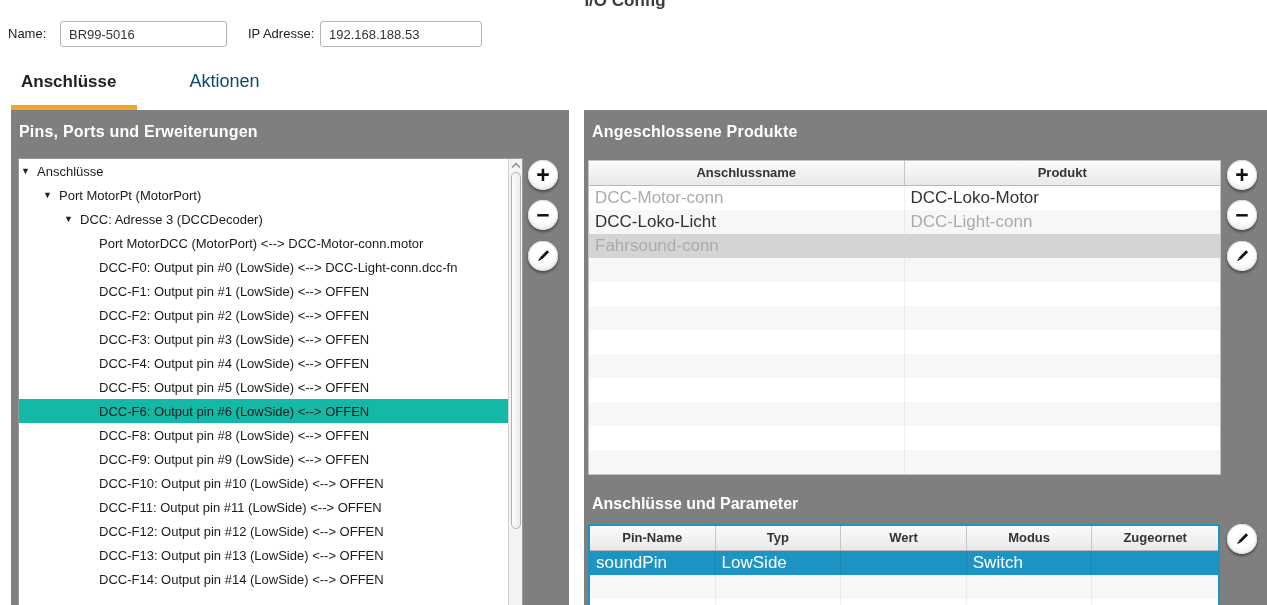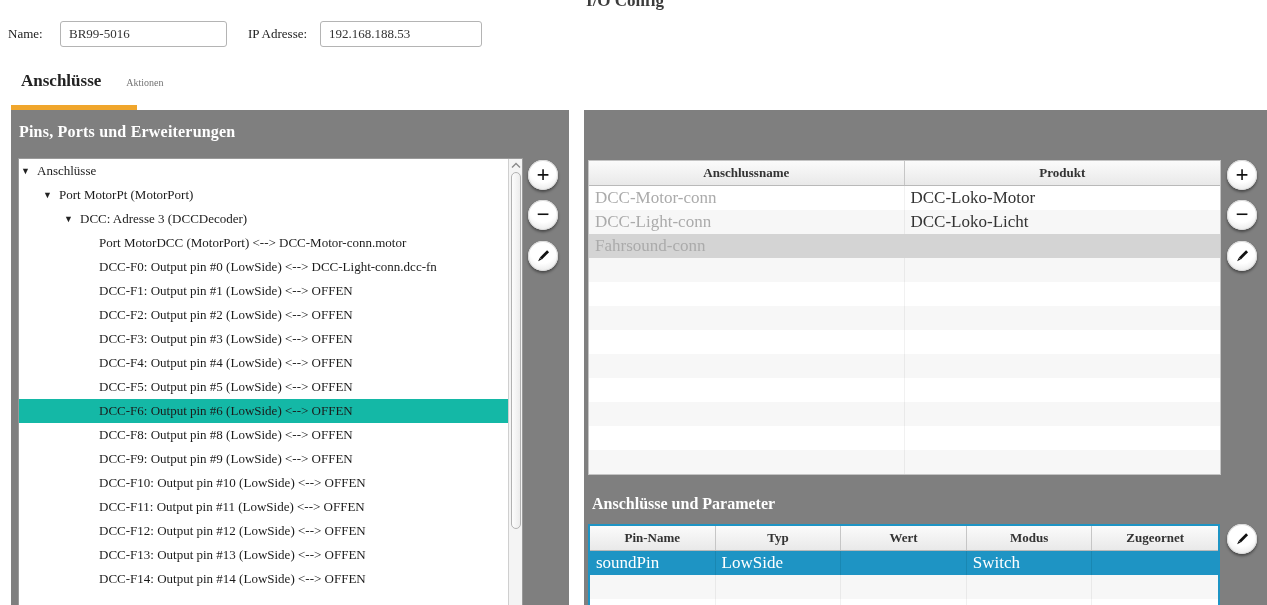--- a/index.html
+++ b/index.html
@@ -1,37 +1,37 @@
 <!DOCTYPE html>
 <html><head>
 <meta charset="utf-8">
 <style>
   * { margin:0; padding:0; box-sizing:border-box; }
   html,body { background:#fff; }
   .page {
     position:relative; width:1267px; height:605px; overflow:hidden;
-    background:#fff; font-family:Liberation Serif, serif; color:#222;
+    background:#fff; font-family:Liberation Sans, sans-serif; color:#222;
   }
   
   .app-title {
     position:absolute; top:-9px; left:565px; width:120px; text-align:center;
     font-size:17px; font-weight:bold; color:#3c3c3c;
   }
   .form-label { position:absolute; top:26px; font-size:13px; color:#222; }
   .lbl-name { left:8px; }
   .lbl-ip { left:248px; }
   .txt-input {
     position:absolute; top:21px; height:23px; border:1px solid #b4b4b4; border-radius:3px;
     font-family:inherit; font-size:13px; color:#333; padding:12px 8px; background:#fff; outline:none;
   }
   .in-name { left:60px; width:167px; }
   .in-ip { left:320px; width:162px; }
   .tabs { position:absolute; left:21px; top:71px; display:flex; align-items:baseline; gap:25px; }
   .tab-active { font-size:17px; font-weight:bold; color:#222; cursor:pointer; }
-  .tab-inactive { font-size:10px; color:#737373; cursor:pointer; }
+  .tab-inactive { font-size:18px; color:#0c4a6e; cursor:pointer;margin-left:48px; }
   .tab-underline { position:absolute; left:11px; top:105px; width:126px; height:5px; background:#f0a62c; z-index:3; }
 
   
   .panel { position:absolute; top:110px; height:520px; background:#7f7f7f; }
   .panel-left { left:11px; width:558px; }
   .panel-right { left:584px; width:683px; }
   .panel-title { padding:13px 0 0 8px; font-size:16px; font-weight:bold; color:#fff; letter-spacing:.2px; }
   .section2-title { position:absolute; left:8px; top:385px; font-size:16px; font-weight:bold; color:#fff;text-align:center; }
 
   
@@ -194,34 +194,35 @@
           <g transform="rotate(45 8 8)">
             <rect x="6.8" y="1" width="2.8" height="10.2" fill="#111"></rect>
             <path d="M8.2 15.2 L6.9 11.4 L9.5 11.4 Z" fill="#111"></path>
           </g>
         </svg>
       </div>
     </div>
   </div>
 
   <div class="panel panel-right">
+    <div class="panel-title">Angeschlossene Produkte</div>
 
     <div class="table tbl-products">
       <div class="thead" id="products-head">
           <div class="th w50">Anschlussname</div>
           <div class="th w50">Produkt</div>
         </div>
       <div id="products-body">
           <div class="trow">
             <div class="td w50 dim">DCC-Motor-conn</div>
             <div class="td w50">DCC-Loko-Motor</div>
           </div>
           <div class="trow alt">
+            <div class="td w50">DCC-Loko-Licht</div>
             <div class="td w50 dim">DCC-Light-conn</div>
-            <div class="td w50">DCC-Loko-Licht</div>
           </div>
           <div class="trow selgray">
             <div class="td w50 dim">Fahrsound-conn</div>
           </div>
           <div class="trow alt">
             <div class="td w50"></div>
             <div class="td w50"></div>
           </div>
           <div class="trow">
             <div class="td w50"></div>

